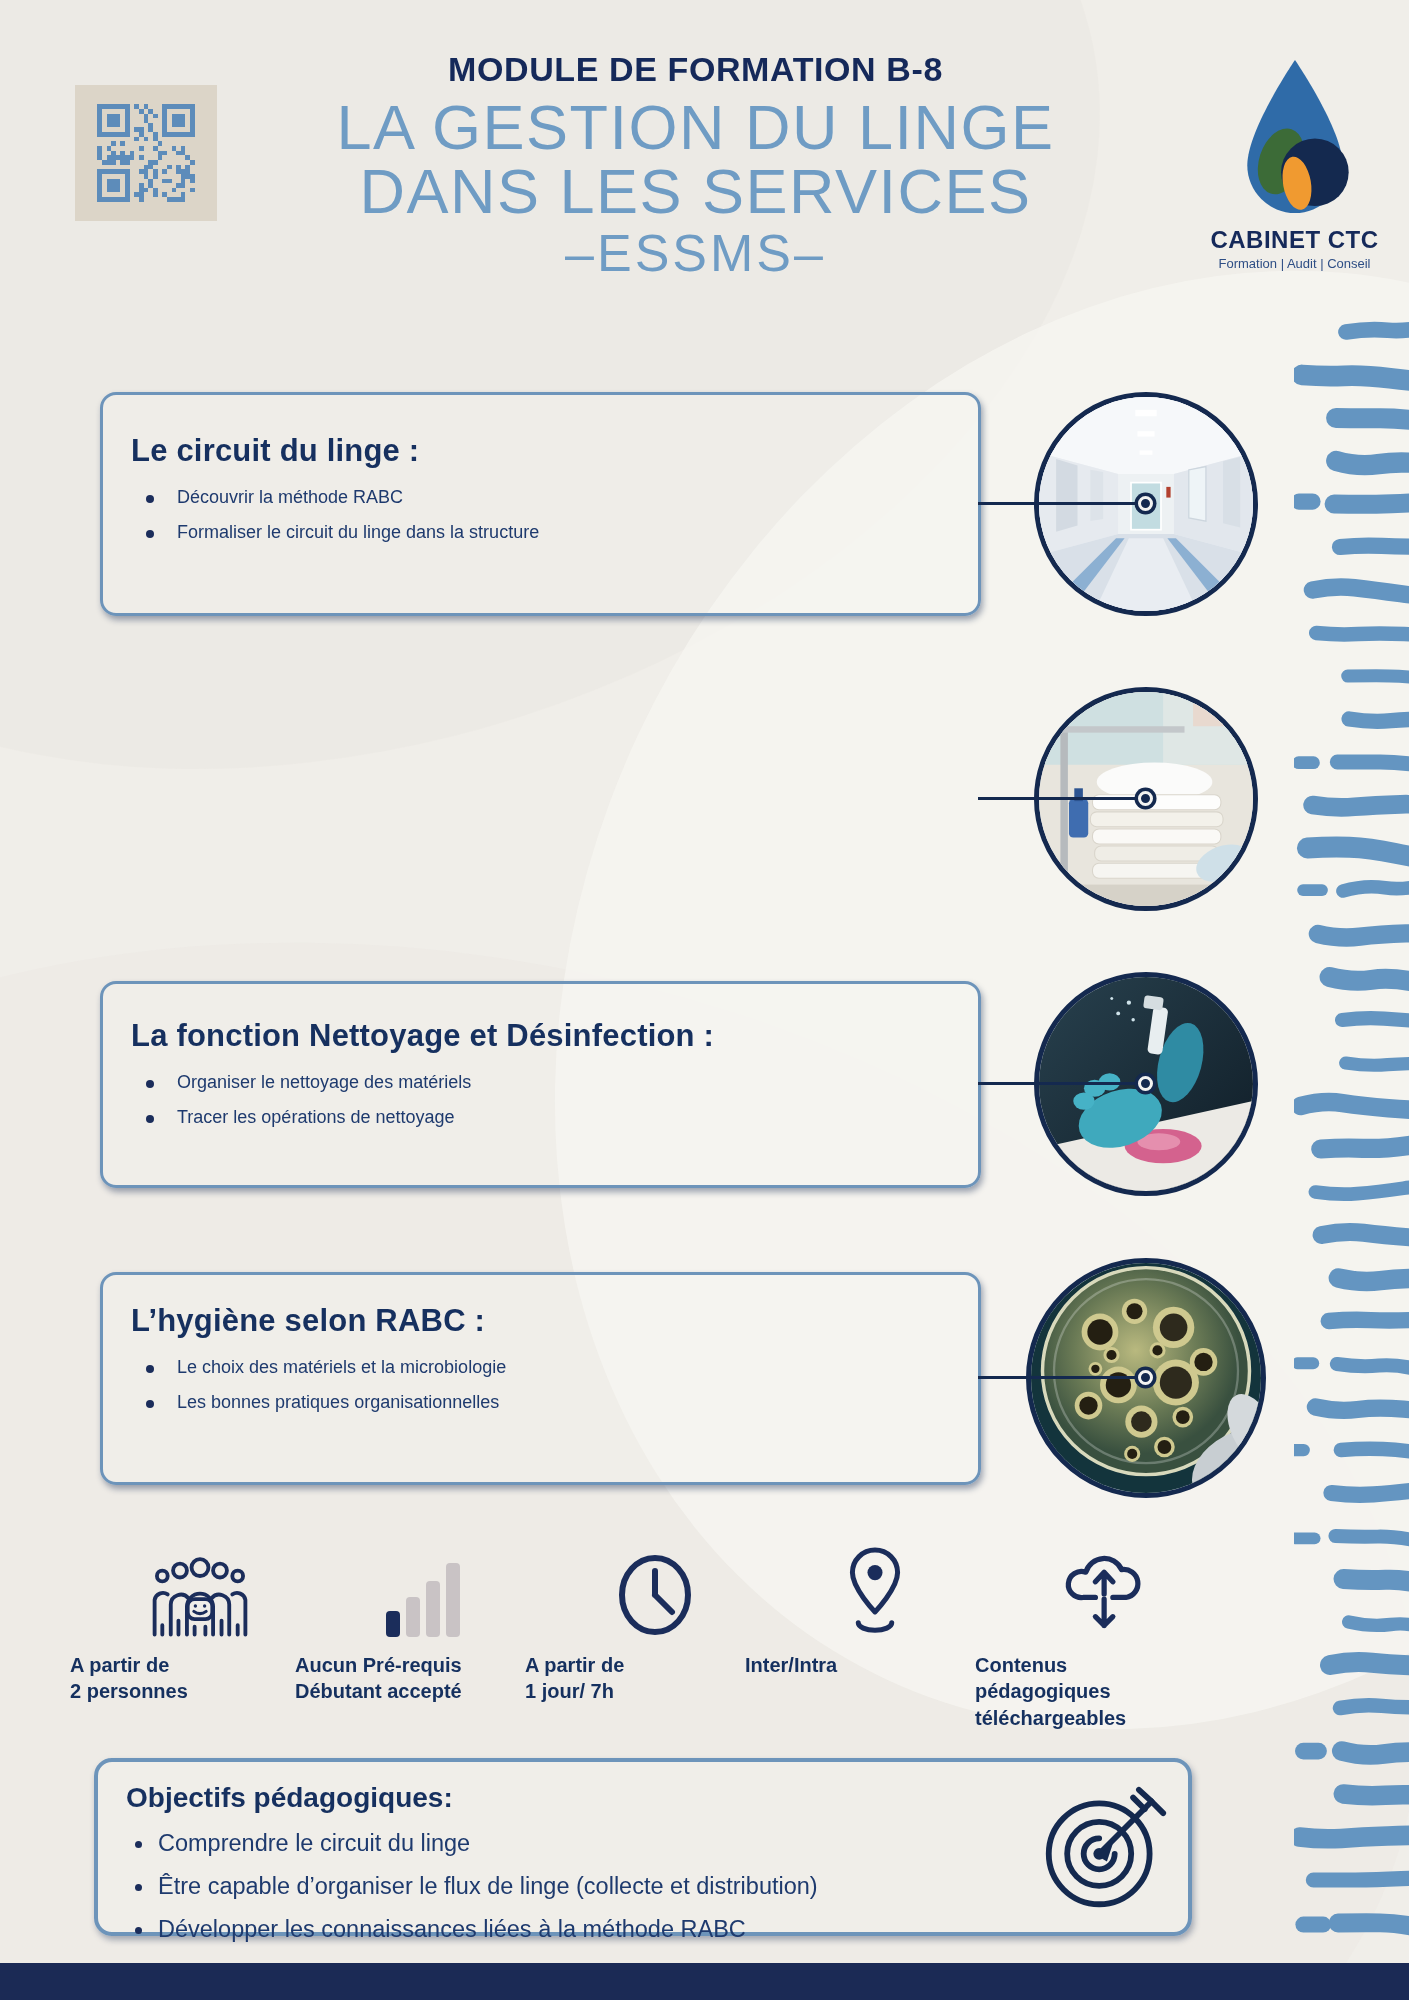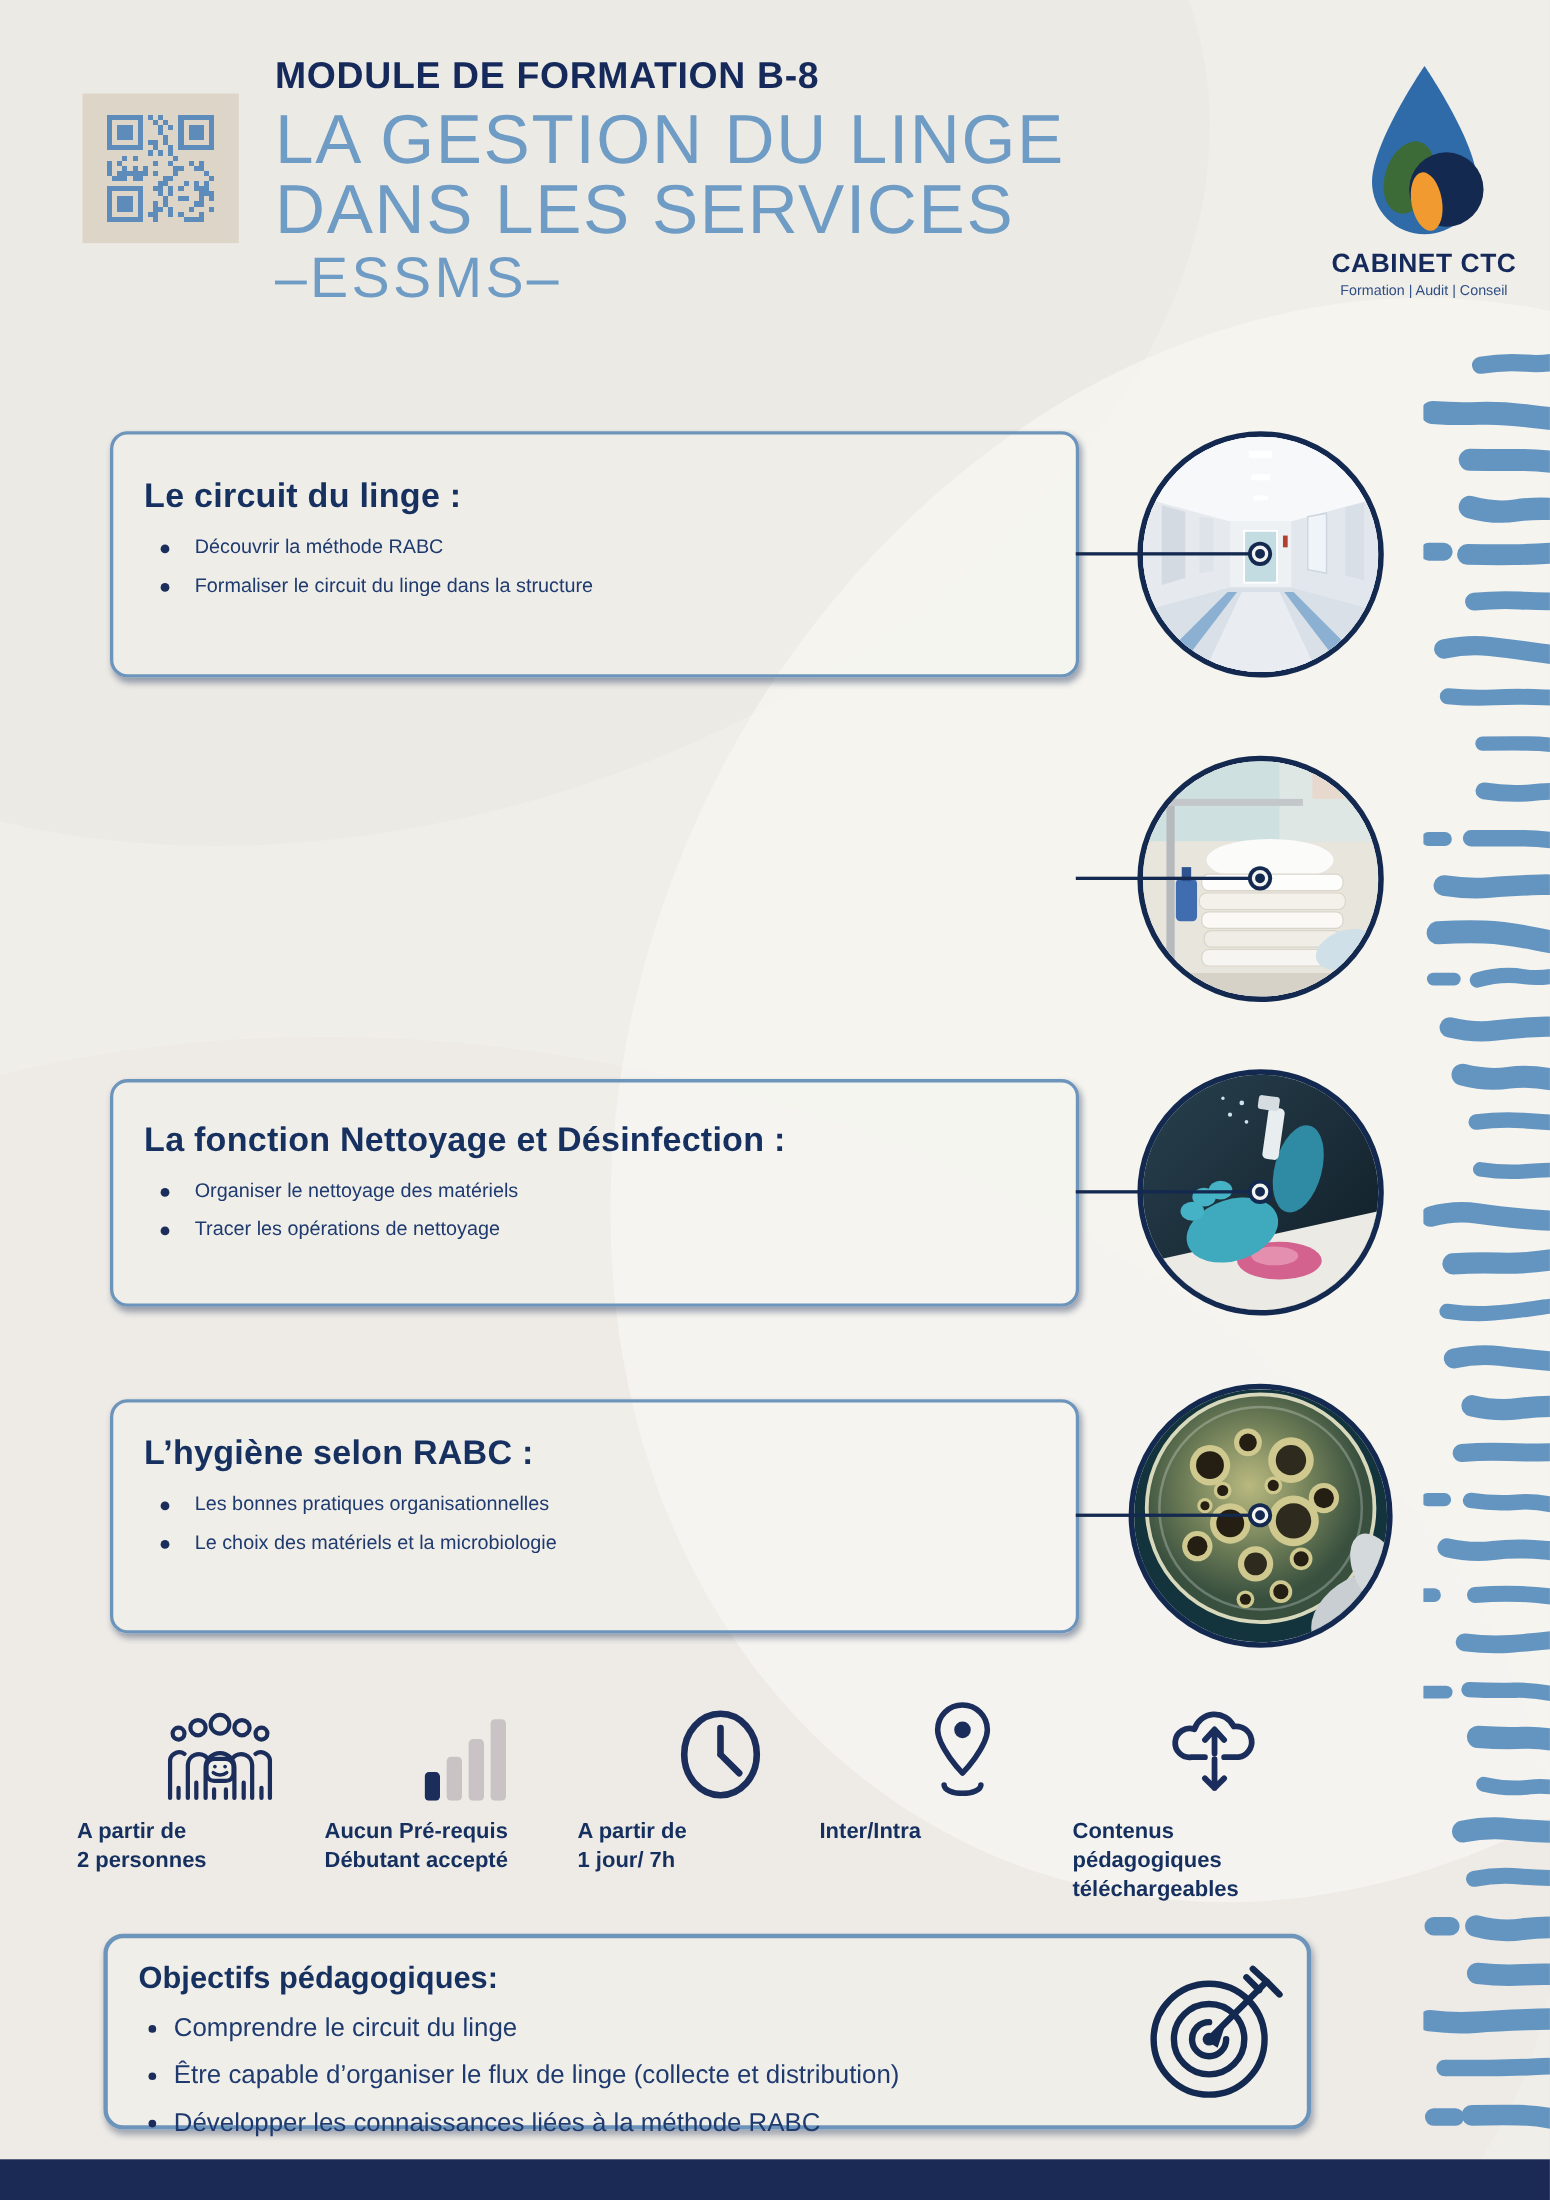--- a/index.html
+++ b/index.html
@@ -6,21 +6,21 @@
   .page{position:relative;width:1409px;height:2000px;background:#f0eee9;overflow:hidden;
         font-family:"Liberation Sans",sans-serif;}
   .sw{position:absolute;border-radius:50%;}
   .sw1{left:-380px;top:-260px;width:1500px;height:1000px;background:#eae7e1;transform:rotate(-18deg);opacity:.55;}
   .sw2{left:-520px;top:960px;width:1950px;height:1300px;background:#eae7e2;transform:rotate(12deg);opacity:.45;}
   .sw3{right:-420px;top:250px;width:1250px;height:1500px;background:#f6f4f0;transform:rotate(25deg);opacity:.85;}
 
   
   .qr-tile{position:absolute;left:75px;top:85px;width:142px;height:136px;background:#dcd5c8;}
   .qr-tile svg{display:block;margin:10px auto 0;}
-  .head-text{position:absolute;left:250px;top:50px;width:925px;text-align:left;}
+  .head-text{position:absolute;left:233px;top:50px;width:925px;text-align:center;}
   .module-label{font-size:34px;font-weight:800;color:#15295a;letter-spacing:.6px;margin-bottom:6px;}
   .big-line{font-size:63px;line-height:64px;font-weight:400;color:#6f9cc4;letter-spacing:1.5px;}
   .essms-line{font-size:52px;line-height:56px;font-weight:400;color:#6f9cc4;letter-spacing:3px;margin-top:2px;}
   .logo{position:absolute;left:1192px;top:58px;width:205px;text-align:center;}
   .logo svg{display:block;margin:0 auto;}
   .logo-name{font-size:24px;font-weight:800;color:#15295a;letter-spacing:.5px;margin-top:4px;}
   .logo-tag{font-size:13px;color:#2e4e85;margin-top:2px;}
 
   
   .card{position:absolute;left:100px;width:881px;border:3.5px solid #6d94ba;border-radius:16px;
@@ -282,22 +282,22 @@
         <circle cx="37" cy="17" r="0.9" fill="#cfe3ea"></circle>
       <circle cx="44" cy="20" r="0.8" fill="#cfe3ea"></circle>
         <circle cx="34" cy="10" r="0.7" fill="#cfe3ea"></circle>
     </svg>
   </div>
   <div class="donut" style="left:1138px;top:1076px;"></div>
 
   <section class="card" style="top:1272px;height:213px;padding-top:28px;">
     <h2>L’hygiène selon RABC :</h2>
     <ul>
+      <li>Le choix des matériels et la microbiologie</li>
       <li>Les bonnes pratiques organisationnelles</li>
-      <li>Le choix des matériels et la microbiologie</li>
     </ul>
   </section>
   <div class="connector" style="left:978px;top:1376px;width:168px;"></div>
   <div class="photo" style="left:1026px;top:1258px;width:240px;height:240px;">
     <svg viewBox="0 0 100 100" preserveAspectRatio="xMidYMid slice">
       <defs>
         <radialGradient id="petri" cx="0.45" cy="0.4">
           <stop offset="0" stop-color="#b9b97f"></stop>
             <stop offset="0.6" stop-color="#6a7a55"></stop>
             <stop offset="1" stop-color="#39503f"></stop>

